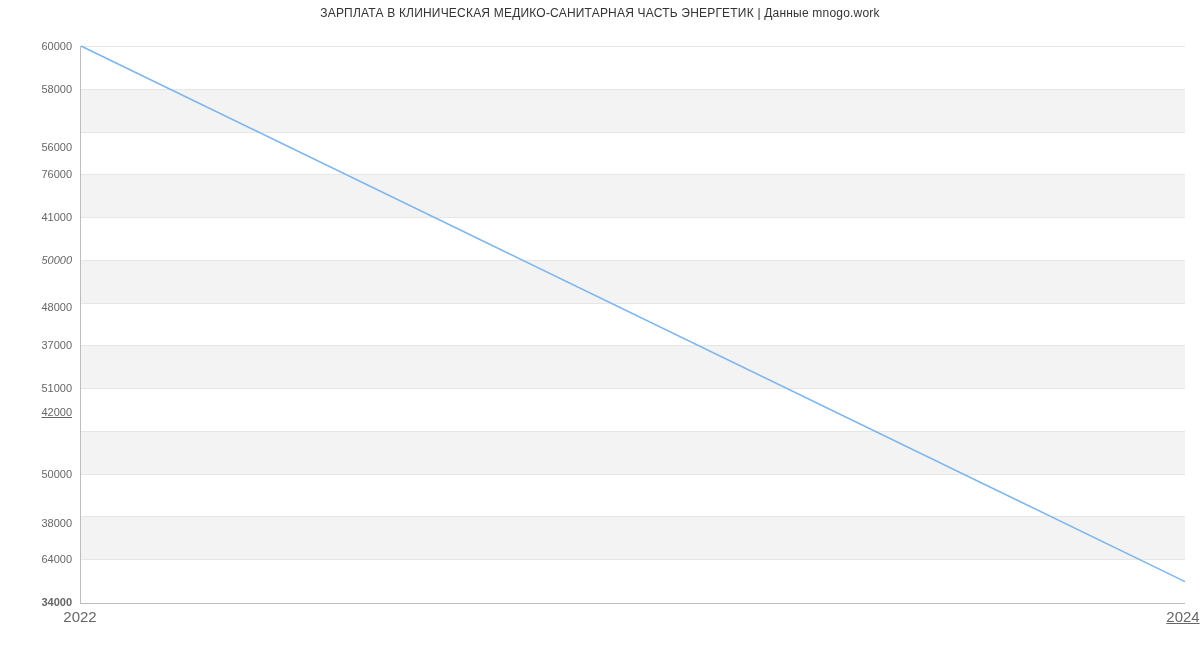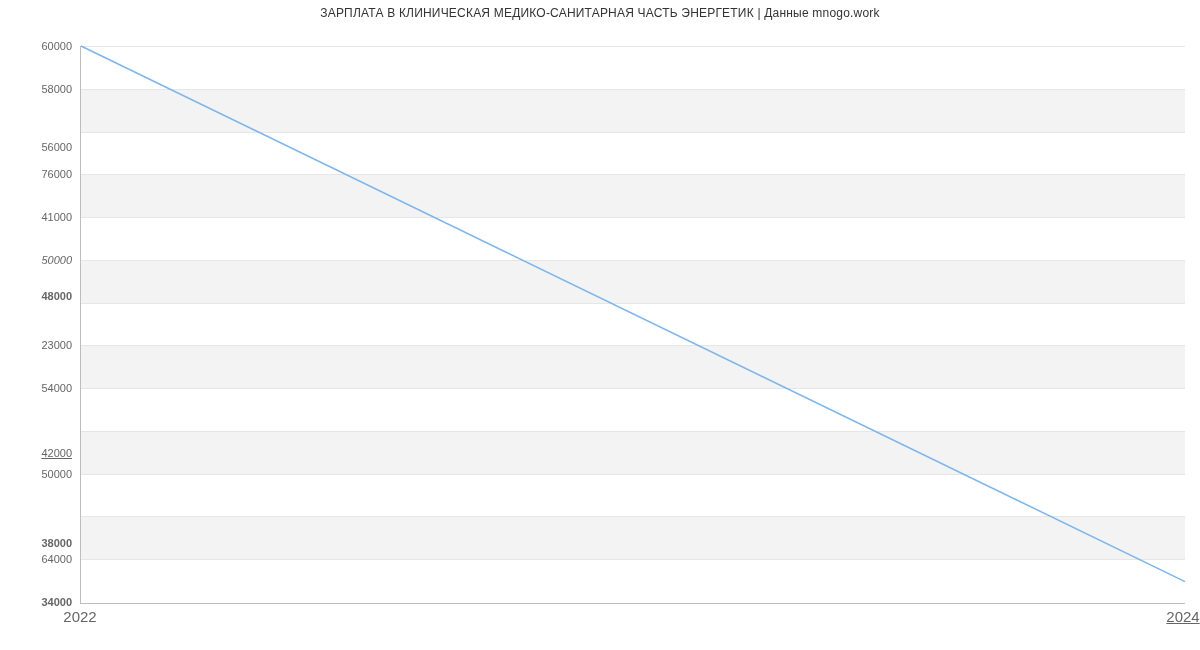--- a/index.html
+++ b/index.html
@@ -108,26 +108,26 @@
       <div class="gridline" style="top: 85.5385px;"></div>
       <div class="gridline" style="top: 42.7692px;"></div>
       <div class="gridline" style="top: 0px;"></div>
       <svg class="line-layer" id="line-layer" preserveAspectRatio="none" viewBox="0 0 1103 556">
         <path d="M0 0 L1103 534.6153846153846" class="series-line" stroke="#7cb5ec"></path>
       </svg>
   </div>
 
 <div class="y-tick" style="top: 602px; font-weight: bold;">34000</div>
     <div class="y-tick" style="top: 559.231px;">64000</div>
-    <div class="y-tick" style="top: 543px; font-weight: bold;">38000</div>
+    <div class="y-tick" style="top: 523px;">38000</div>
     <div class="y-tick" style="top: 473.692px;">50000</div>
-    <div class="y-tick" style="top: 453px; text-decoration: underline;">42000</div>
-    <div class="y-tick" style="top: 388.154px;">54000</div>
-    <div class="y-tick" style="top: 345.385px;">23000</div>
-    <div class="y-tick" style="top: 296px; font-weight: bold;">48000</div>
+    <div class="y-tick" style="top: 412px; text-decoration: underline;">42000</div>
+    <div class="y-tick" style="top: 388.154px;">51000</div>
+    <div class="y-tick" style="top: 345.385px;">37000</div>
+    <div class="y-tick" style="top: 307px;">48000</div>
     <div class="y-tick" style="top: 259.846px; font-style: italic;">50000</div>
     <div class="y-tick" style="top: 217.077px;">41000</div>
     <div class="y-tick" style="top: 174.308px;">76000</div>
     <div class="y-tick" style="top: 131.538px; margin-top: 15px;">56000</div>
     <div class="y-tick" style="top: 88.7692px;">58000</div>
     <div class="y-tick" style="top: 46px;">60000</div>
     <div class="x-tick" style="left: 80px;">2022</div>
     <div class="x-tick" style="left: 1183px; text-decoration: underline;">2024</div>
   </div>
 

